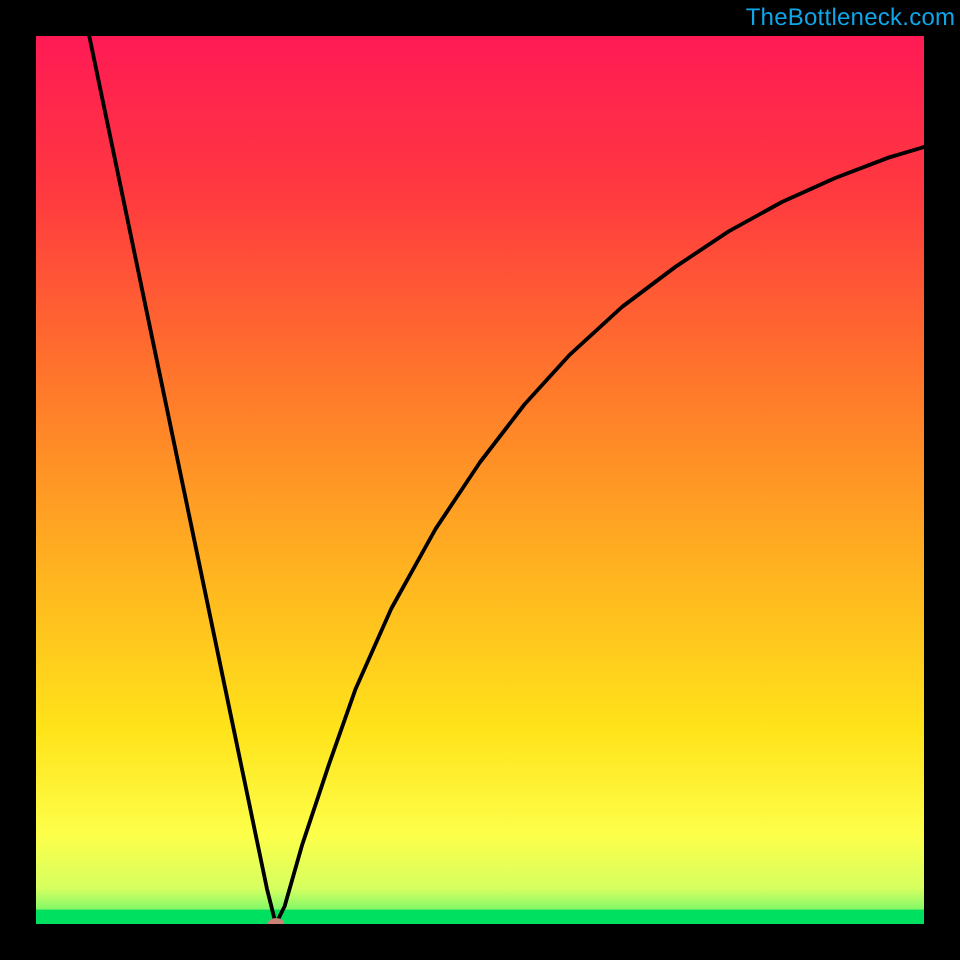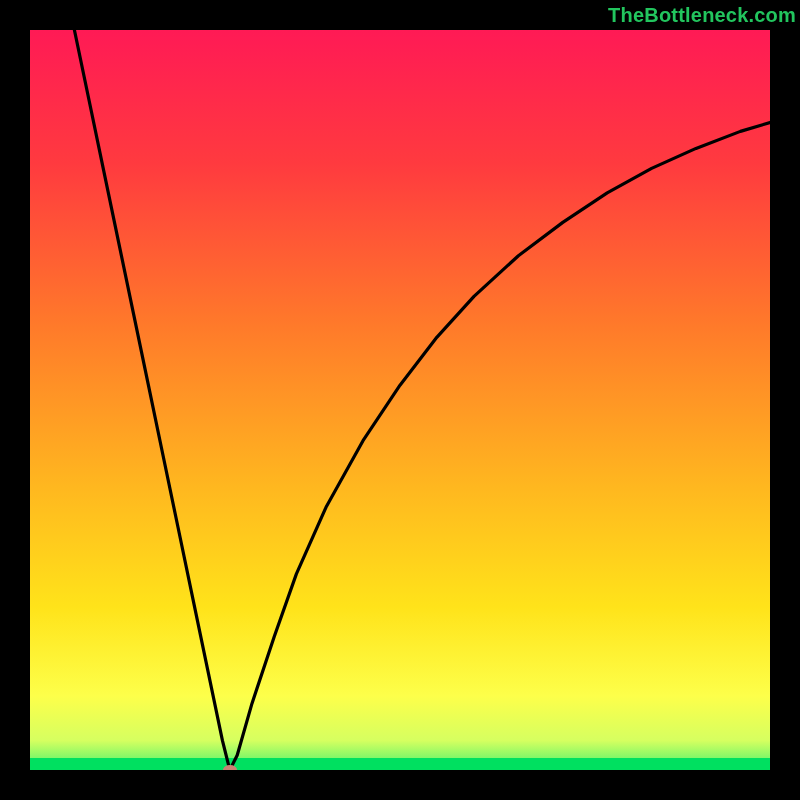--- a/index.html
+++ b/index.html
@@ -30,23 +30,23 @@
     inset: 0;
   }
   .zero-band {
     position: absolute;
     left: 0;
     right: 0;
     background: #00e060;
   }
   .watermark {
     position: absolute;
-    color: #22c55e;
+    color: #0ea5e9;
     font-size: 20px;
-    font-weight: 700;
+    font-weight: 400;
     letter-spacing: 0.2px;
     user-select: none;
     white-space: nowrap;
   }
   .curve {
     position: absolute;
     inset: 0;
   }
   .curve path {
     fill: none;

